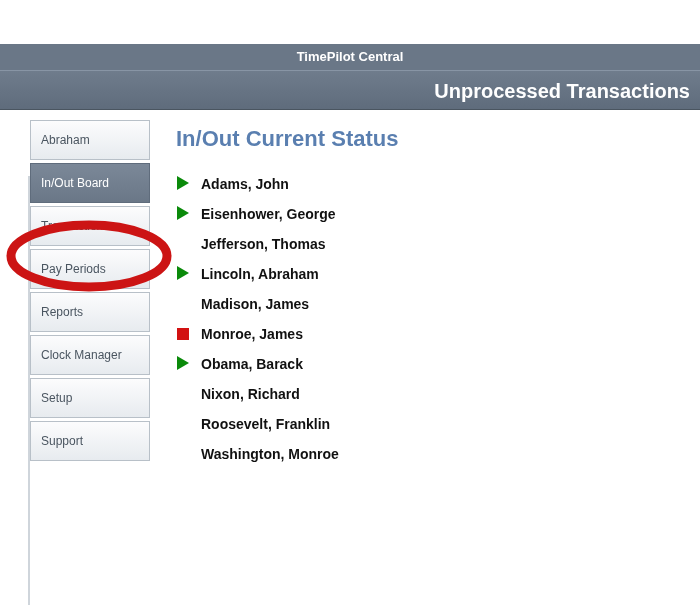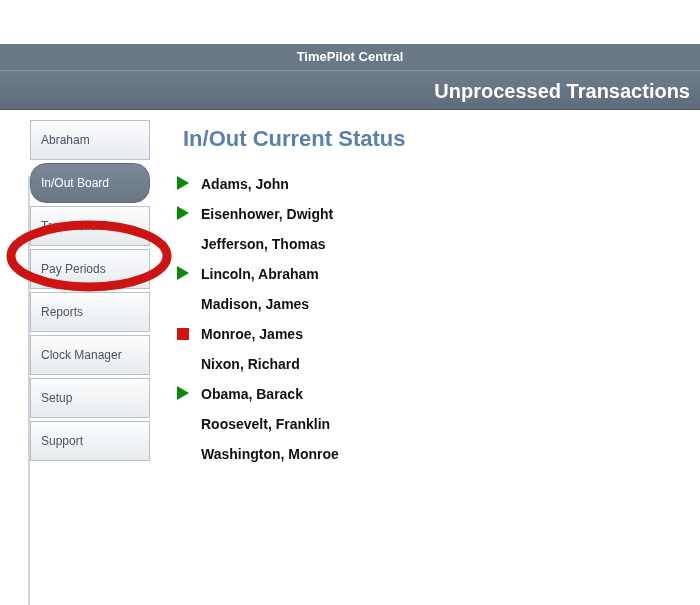--- a/index.html
+++ b/index.html
@@ -56,31 +56,30 @@
     color: #4a5560;
     font-size: 12px;
     padding: 12px 10px;
     margin-bottom: 3px;
     cursor: pointer;
   }
   .sidebar-item.active {
     background: linear-gradient(#7b8898, #6a7787);
     color: #fff;
     border-color: #5f6c7c;
-    border-radius: 16px;
   }
   .content {
     flex: 1;
     padding: 16px 10px 10px 20px;
   }
   .page-title {
     color: #5a7fb0;
     font-size: 22px;
     font-weight: 600;
-    margin: 0 0 24px 8px;
+    margin: 0 0 24px 1px;
   }
   .emp-row {
     display: flex;
     align-items: flex-end;
     margin-bottom: 14px;
   }
   .status-icon {
     width: 16px;
     height: 16px;
     display: inline-block;
@@ -179,21 +178,21 @@
         <div class="emp-row">
           <span class="status-icon">
             <div class="tri-in"></div>
           </span>
           <span class="emp-name">Adams, John</span>
         </div>
         <div class="emp-row">
           <span class="status-icon">
             <div class="tri-in"></div>
           </span>
-          <span class="emp-name">Eisenhower, Dwight</span>
+          <span class="emp-name">Eisenhower, George</span>
         </div>
         <div class="emp-row">
           <span class="status-icon"></span>
           <span class="emp-name">Jefferson, Thomas</span>
         </div>
         <div class="emp-row">
           <span class="status-icon">
             <div class="tri-in"></div>
           </span>
           <span class="emp-name">Lincoln, Abraham</span>
@@ -202,30 +201,30 @@
           <span class="status-icon"></span>
           <span class="emp-name">Madison, James</span>
         </div>
         <div class="emp-row">
           <span class="status-icon">
             <div class="sq-out"></div>
           </span>
           <span class="emp-name">Monroe, James</span>
         </div>
         <div class="emp-row">
+          <span class="status-icon">
+            <div class="tri-in"></div>
+          </span>
+          <span class="emp-name">Obama, Barack</span>
+        </div>
+        <div class="emp-row">
           <span class="status-icon"></span>
           <span class="emp-name">Nixon, Richard</span>
         </div>
         <div class="emp-row">
-          <span class="status-icon">
-            <div class="tri-in"></div>
-          </span>
-          <span class="emp-name">Obama, Barack</span>
-        </div>
-        <div class="emp-row">
           <span class="status-icon"></span>
           <span class="emp-name">Roosevelt, Franklin</span>
         </div>
         <div class="emp-row">
           <span class="status-icon"></span>
           <span class="emp-name">Washington, Monroe</span>
         </div>
       </div>
   </div>
 

